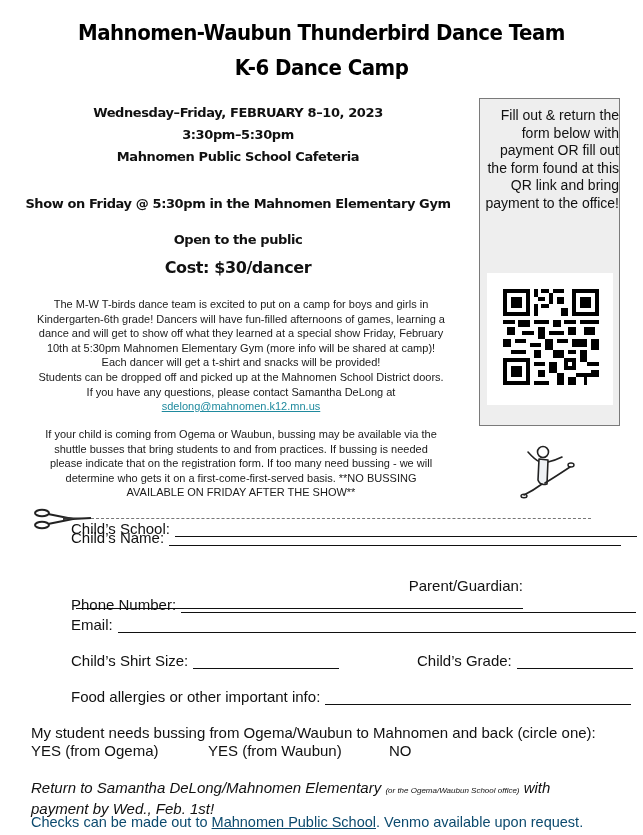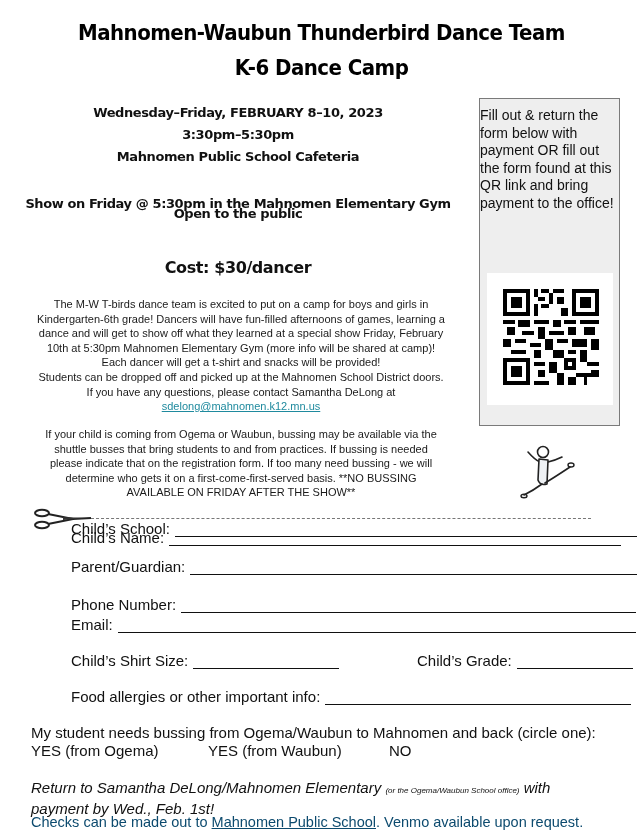--- a/index.html
+++ b/index.html
@@ -36,21 +36,21 @@
       font-family: "DejaVu Sans", sans-serif;
       font-weight: bold;
       color: #111;
       font-size: 13px;
       letter-spacing: -0.4px;
     }
     .h-date { top: 105px; }
     .h-time { top: 127px; }
     .h-loc  { top: 149px; }
     .h-show { top: 196px; }
-    .h-open { top: 206px; }
+    .h-open { top: 232px; }
     .h-cost { top: 258px; font-size: 16px; }
 
     .para {
       position: absolute;
       left: 18px; width: 446px;
       text-align: center;
       font-size: 11px;
       line-height: 14.6px;
       color: #1a1a1a;
     }
@@ -65,21 +65,21 @@
       position: absolute;
       left: 479px; top: 98px;
       width: 141px; height: 328px;
       background: #eeeeee;
       border: 1.5px solid #7a7a7a;
       box-sizing: border-box;
     }
     .sidebox-text {
       position: absolute;
       left: 0; top: 8px; width: 100%;
-      text-align: left;
+      text-align: right;
       font-size: 14px;
       line-height: 17.5px;
       color: #111;
     }
     .qr-wrap {
       position: absolute;
       left: 7px; top: 174px;
       width: 126px; height: 132px;
       background: #ffffff;
     }
@@ -118,21 +118,21 @@
       margin-left: 40px;
     }
     .field .line {
       display: inline-block;
       border-bottom: 1.3px solid #111;
       height: 14px;
       margin-left: 5px;
     }
     .f-name   { top: 529px; }
     .f-school { top: 520px; }
-    .f-parent { top: 558px; }
+    .f-parent { top: 577px; flex-direction: column; }
     .f-phone  { top: 596px; }
     .f-email  { top: 616px; }
     .f-shirt  { top: 652px; }
     .f-grade  { top: 652px; left: 377px; }
     .f-food   { top: 688px; }
 
     .bus-q {
       position: absolute;
       left: 31px; top: 724px;
       font-size: 15px;

